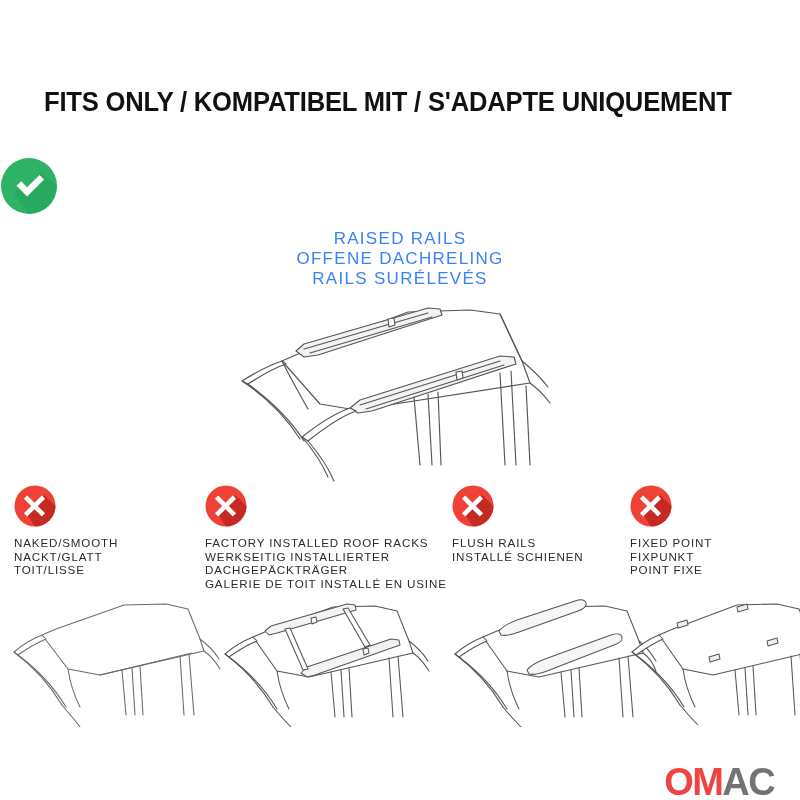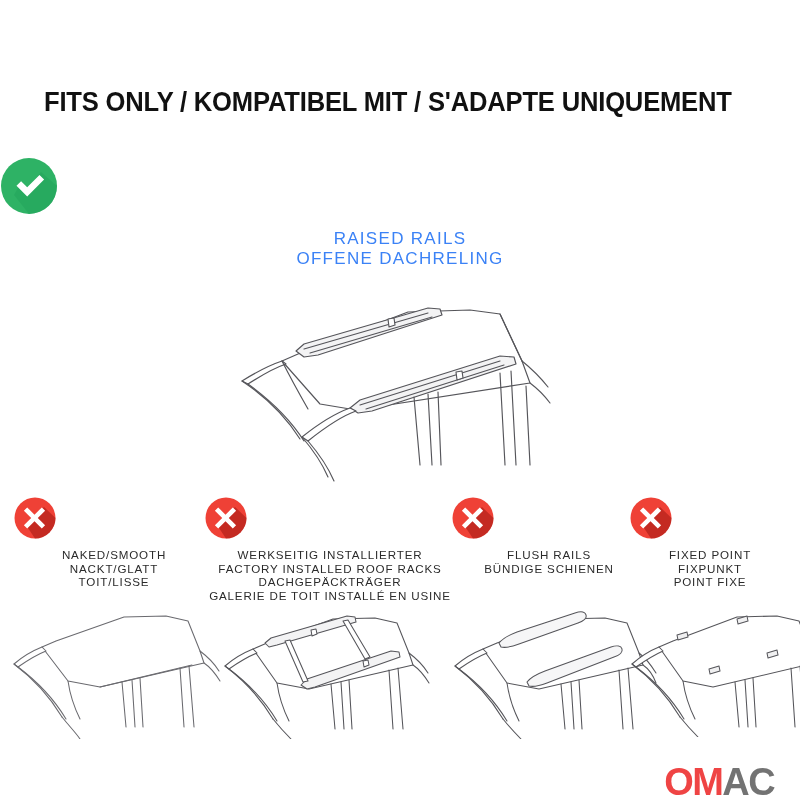--- a/index.html
+++ b/index.html
@@ -72,22 +72,22 @@
   
   #negatives {
     position: absolute;
     left: 0;
     top: 452px;
     width: 800px;
     height: 240px;
   }
   .neg-item {
     position: absolute;
-    top: 16px;
-    text-align: center;
+    top: 4px;
+    text-align: left;
   }
   .neg-label {
     margin-top: 9px;
     font-size: 11.6px;
     line-height: 13.6px;
     color: #2b2b2b;
     letter-spacing: 0.85px;
     font-weight: 400;
   }
   .neg-label div { white-space: nowrap; }
@@ -136,20 +136,21 @@
       <svg width="58" height="58" viewBox="0 0 58 58" aria-hidden="true">
         <circle cx="29" cy="29" r="28" fill="#2eb265"></circle>
         <path d="M29 57A28 28 0 0 0 57 29L41 15 26 34 19 29 14 38z" fill="#22a45b" opacity="0.55"></path>
         <path d="M16.5 28.8l4.6-4.6 6.1 6.1 12.3-12.4 4.6 4.6-16.9 17z" fill="#ffffff"></path>
       </svg>
     </div>
 
     <div id="primary-label">
       <div>RAISED RAILS</div>
       <div>OFFENE DACHRELING</div>
+      <div>RAILS SURÉLEVÉS</div>
     </div>
   </div>
 
   <div id="primary-illustration">
     <svg width="470" height="180" viewBox="0 0 470 180" aria-hidden="true">
       <g fill="none" stroke="#55555a" stroke-width="1.15" stroke-linejoin="round" stroke-linecap="round">
 
         <path d="M112 56 L128 49 L238 7 L300 5 L330 9 L352 56 L360 78 L186 105 L150 99 Z" fill="#ffffff"></path>
 
         <path d="M126 46 L134 39 L258 3 L270 4 L272 10 L148 50 L134 52 Z" fill="#f3f3f4"></path>
@@ -229,22 +230,22 @@
 
     <div class="neg-item" id="neg-1">
       <div class="circle-icon">
         <svg width="42" height="42" viewBox="0 0 42 42" aria-hidden="true">
           <circle cx="21" cy="21" r="20.5" fill="#ef4136"></circle>
           <path d="M21 41.5A20.5 20.5 0 0 0 41.5 21L30 10 21 19 12 28z" fill="#a61b16" opacity="0.6"></path>
           <path d="M13.2 10.4l-3.3 3.3L17.2 21l-7.3 7.3 3.3 3.3L20.5 24.3l7.3 7.3 3.3-3.3L23.8 21l7.3-7.3-3.3-3.3L20.5 17.7z" fill="#ffffff"></path>
         </svg>
       </div>
       <div class="neg-label">
+        <div>FACTORY INSTALLED ROOF RACKS</div>
         <div>WERKSEITIG INSTALLIERTER</div>
-        <div>FACTORY INSTALLED ROOF RACKS</div>
         <div>DACHGEPÄCKTRÄGER</div>
         <div>GALERIE DE TOIT INSTALLÉ EN USINE</div>
       </div>
       <div class="neg-illustration">
         <svg width="220" height="140" viewBox="0 0 220 140" aria-hidden="true">
           <g fill="none" stroke="#55555a" stroke-width="1.05" stroke-linejoin="round" stroke-linecap="round">
             <path d="M38 50 L52 44 L118 20 L160 19 L182 24 L194 54 L198 66 L94 90 L62 84 Z" fill="#ffffff"></path>
 
             <path d="M50 44 L56 39 L132 17 L140 18 L141 23 L62 46 L54 48 Z" fill="#f3f3f4"></path>
 
@@ -277,21 +278,21 @@
     <div class="neg-item" id="neg-2">
       <div class="circle-icon">
         <svg width="42" height="42" viewBox="0 0 42 42" aria-hidden="true">
           <circle cx="21" cy="21" r="20.5" fill="#ef4136"></circle>
           <path d="M21 41.5A20.5 20.5 0 0 0 41.5 21L30 10 21 19 12 28z" fill="#a61b16" opacity="0.6"></path>
           <path d="M13.2 10.4l-3.3 3.3L17.2 21l-7.3 7.3 3.3 3.3L20.5 24.3l7.3 7.3 3.3-3.3L23.8 21l7.3-7.3-3.3-3.3L20.5 17.7z" fill="#ffffff"></path>
         </svg>
       </div>
       <div class="neg-label">
         <div>FLUSH RAILS</div>
-        <div>BÜNDIGE SCHIENEN</div>
+        <div>INSTALLÉ SCHIENEN</div>
       </div>
       <div class="neg-illustration">
         <svg width="210" height="140" viewBox="0 0 210 140" aria-hidden="true">
           <g fill="none" stroke="#55555a" stroke-width="1.05" stroke-linejoin="round" stroke-linecap="round">
             <path d="M36 50 L50 44 L116 20 L158 19 L180 24 L192 54 L196 66 L92 90 L60 84 Z" fill="#ffffff"></path>
 
             <path d="M52 44 C56 39 62 36 70 33 L128 14 C134 12 138 13 139 16 C140 19 137 22 131 24 L72 45 C64 48 58 49 54 48 Z" fill="#f6f6f7"></path>
 
             <path d="M80 83 C84 78 90 75 98 72 L164 48 C170 46 174 47 175 50 C176 53 173 56 167 58 L100 84 C92 87 86 88 82 87 Z" fill="#f6f6f7"></path>
 

